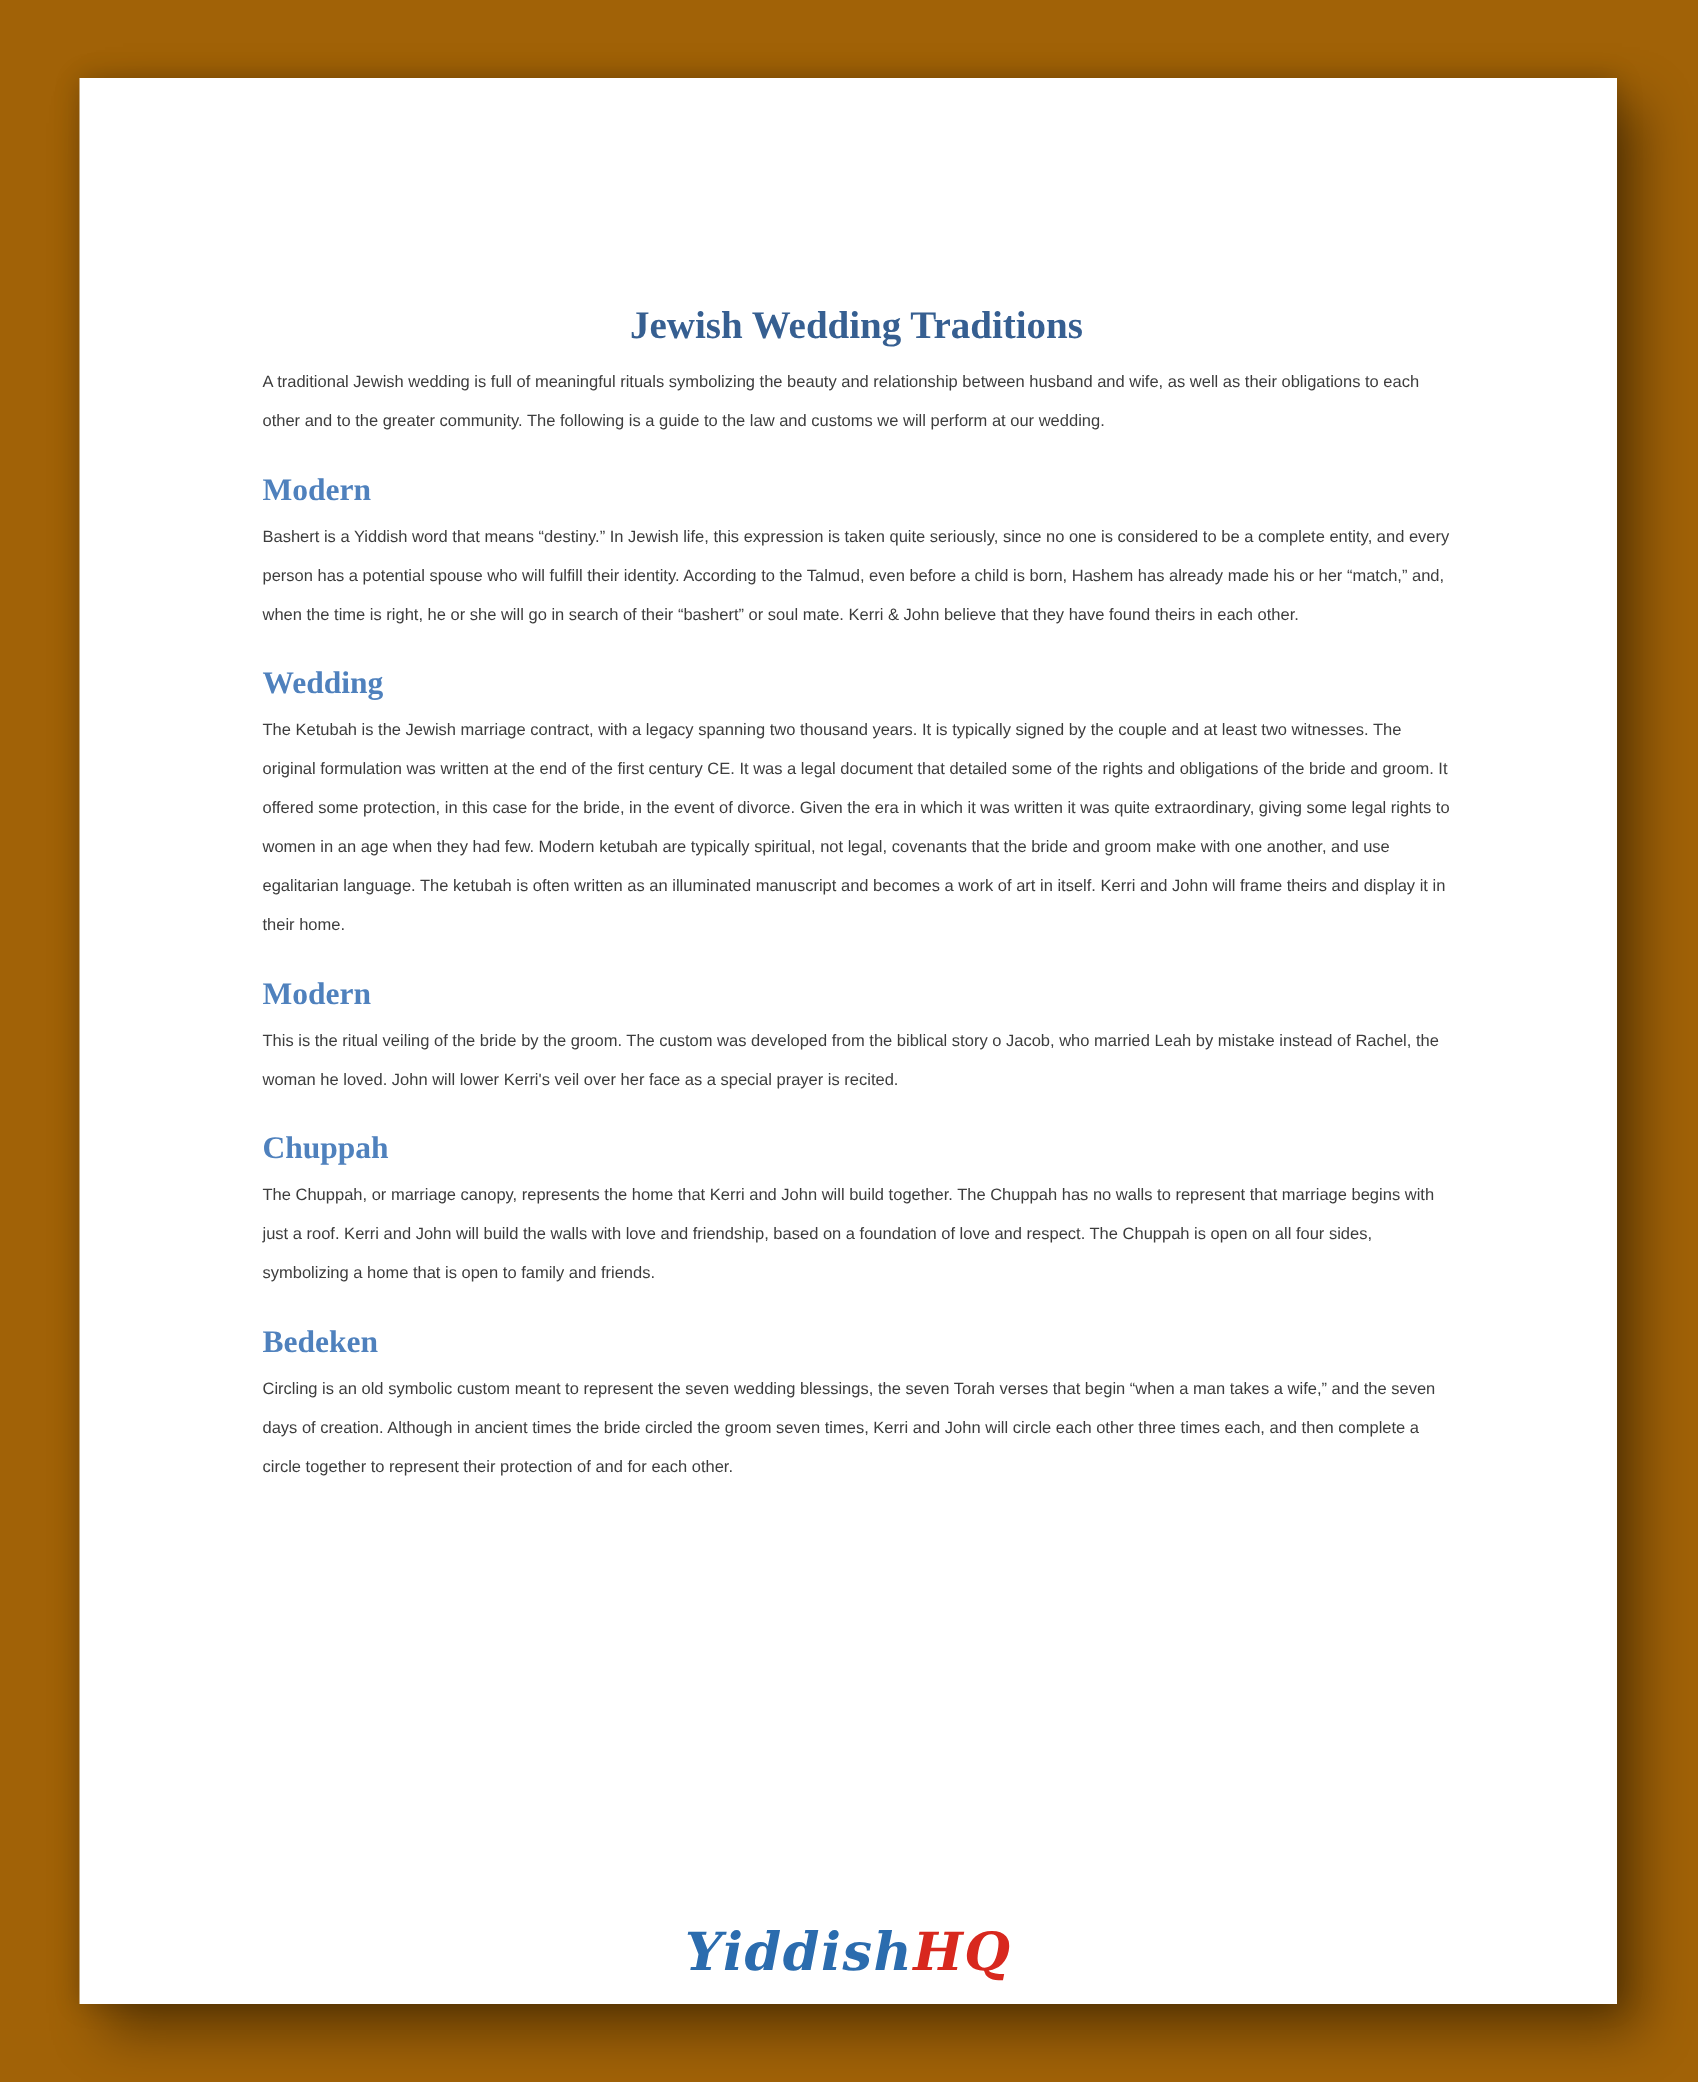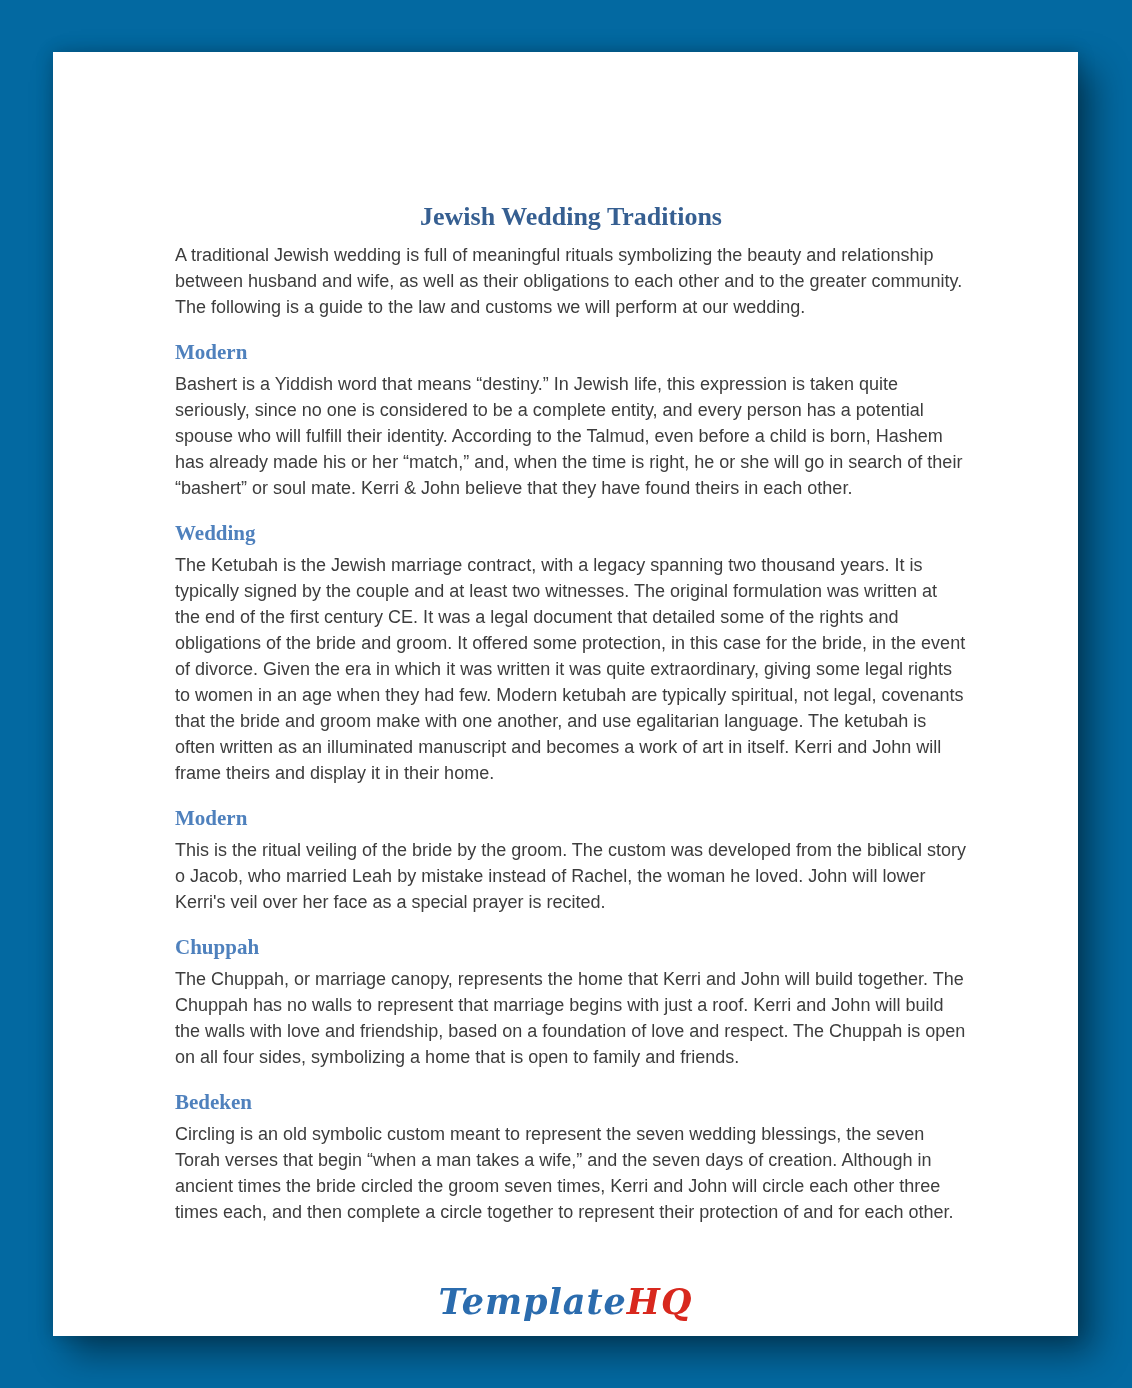--- a/index.html
+++ b/index.html
@@ -7,21 +7,21 @@
     width: 1132px;
     height: 1388px;
     background: #ffffff;
     font-family: "Liberation Sans", sans-serif;
     overflow: hidden;
   }
   .stage {
     position: relative;
     width: 1132px;
     height: 1388px;
-    background: #0369a1;
+    background: #a16207;
   }
   .doc-page {
     position: absolute;
     left: 53px;
     top: 52px;
     width: 1025px;
     height: 1284px;
     background: #ffffff;
     box-shadow: 0 0 16px rgba(0,0,0,0.22), 16px 18px 34px rgba(0,0,0,0.42);
   }
@@ -33,21 +33,21 @@
   }
   .doc-title {
     font-family: "Liberation Serif", serif;
     font-weight: bold;
     font-size: 26px;
     color: #365F91;
     text-align: center;
     margin-bottom: 10px;
   }
   .para {
-    font-size: 18px;
+    font-size: 11px;
     line-height: 26px;
     color: #3D3D3D;
   }
   .section-heading {
     font-family: "Liberation Serif", serif;
     font-weight: bold;
     font-size: 21px;
     color: #4F81BD;
     margin-top: 20px;
     margin-bottom: 6px;
@@ -89,16 +89,16 @@
 
       <h2 class="section-heading">Chuppah</h2>
       <p class="para">The Chuppah, or marriage canopy, represents the home that Kerri and John will build together. The Chuppah has no walls to represent that marriage begins with just a roof. Kerri and John will build the walls with love and friendship, based on a foundation of love and respect. The Chuppah is open on all four sides, symbolizing a home that is open to family and friends.</p>
 
       <h2 class="section-heading">Bedeken</h2>
       <p class="para">Circling is an old symbolic custom meant to represent the seven wedding blessings, the seven Torah verses that begin “when a man takes a wife,” and the seven days of creation. Although in ancient times the bride circled the groom seven times, Kerri and John will circle each other three times each, and then complete a circle together to represent their protection of and for each other.</p>
 
     </div>
 
     <div class="logo">
-      <span class="logo-blue">Template</span><span class="logo-red">HQ</span>
+      <span class="logo-blue">Yiddish</span><span class="logo-red">HQ</span>
     </div>
   </div>
 </div>
 
 </body></html>

